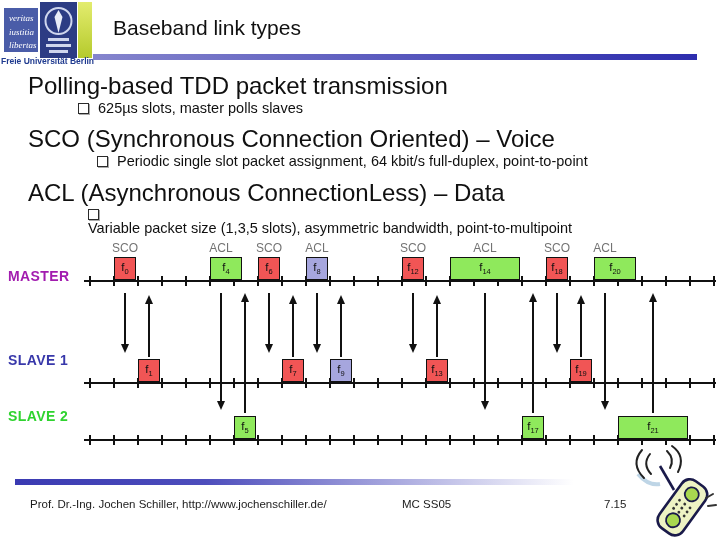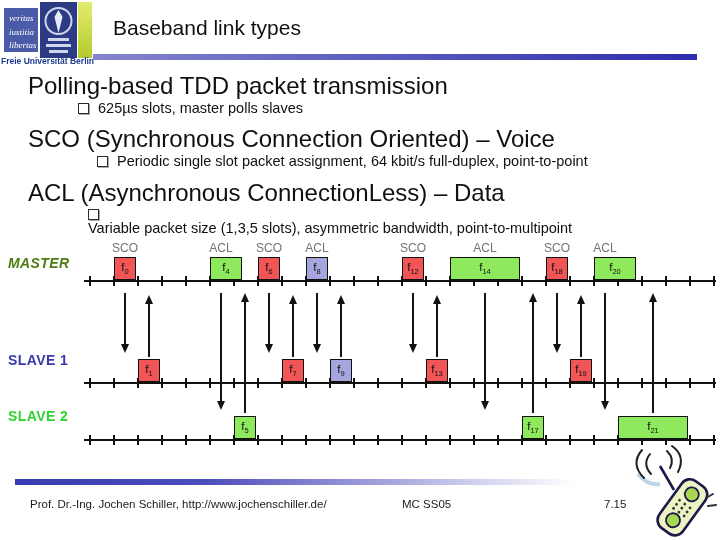--- a/index.html
+++ b/index.html
@@ -85,21 +85,21 @@
         <span>Periodic single slot packet assignment, 64 kbit/s full-duplex, point-to-point</span>
       </div>
       <div class="lvl1" style="top: 179px; left: 28px;"><span>ACL (Asynchronous ConnectionLess) – Data</span></div>
       <div class="lvl2" style="top: 206px; left: 88px; flex-direction: column;">
         <span class="bullet"></span>
         <span>Variable packet size (1,3,5 slots), asymmetric bandwidth, point-to-multipoint</span>
       </div>
     </div>
 
   <div id="diagram">
-      <div class="row-label" style="left: 8px; top: 255px; color: #4d7c0f; font-style: italic;">MASTER</div>
+      <div class="row-label" style="left: 8px; top: 268px; color: #a21caf;">MASTER</div>
       <div class="timeline" style="left: 84px; top: 280px; width: 632px;"></div>
       <div class="tick" style="left: 89px; top: 276px;"></div>
       <div class="tick" style="left: 113px; top: 276px;"></div>
       <div class="tick" style="left: 137px; top: 276px;"></div>
       <div class="tick" style="left: 161px; top: 276px;"></div>
       <div class="tick" style="left: 185px; top: 276px;"></div>
       <div class="tick" style="left: 209px; top: 276px;"></div>
       <div class="tick" style="left: 233px; top: 276px;"></div>
       <div class="tick" style="left: 257px; top: 276px;"></div>
       <div class="tick" style="left: 281px; top: 276px;"></div>

